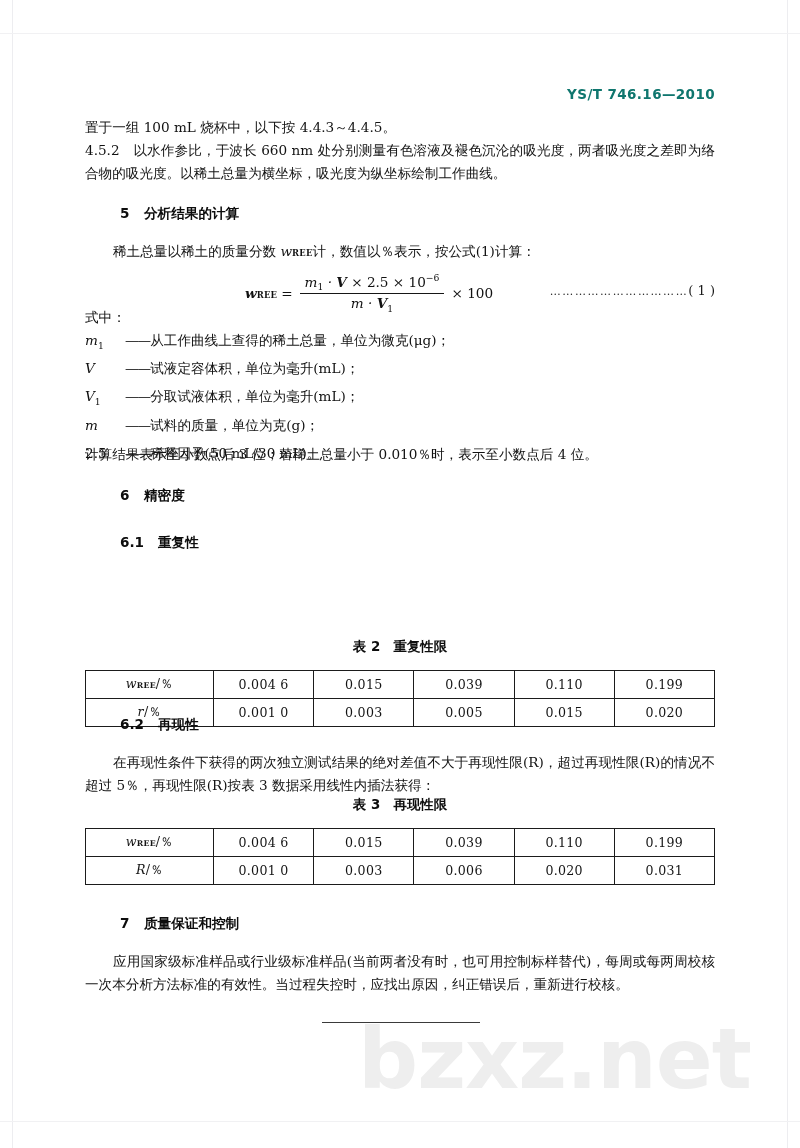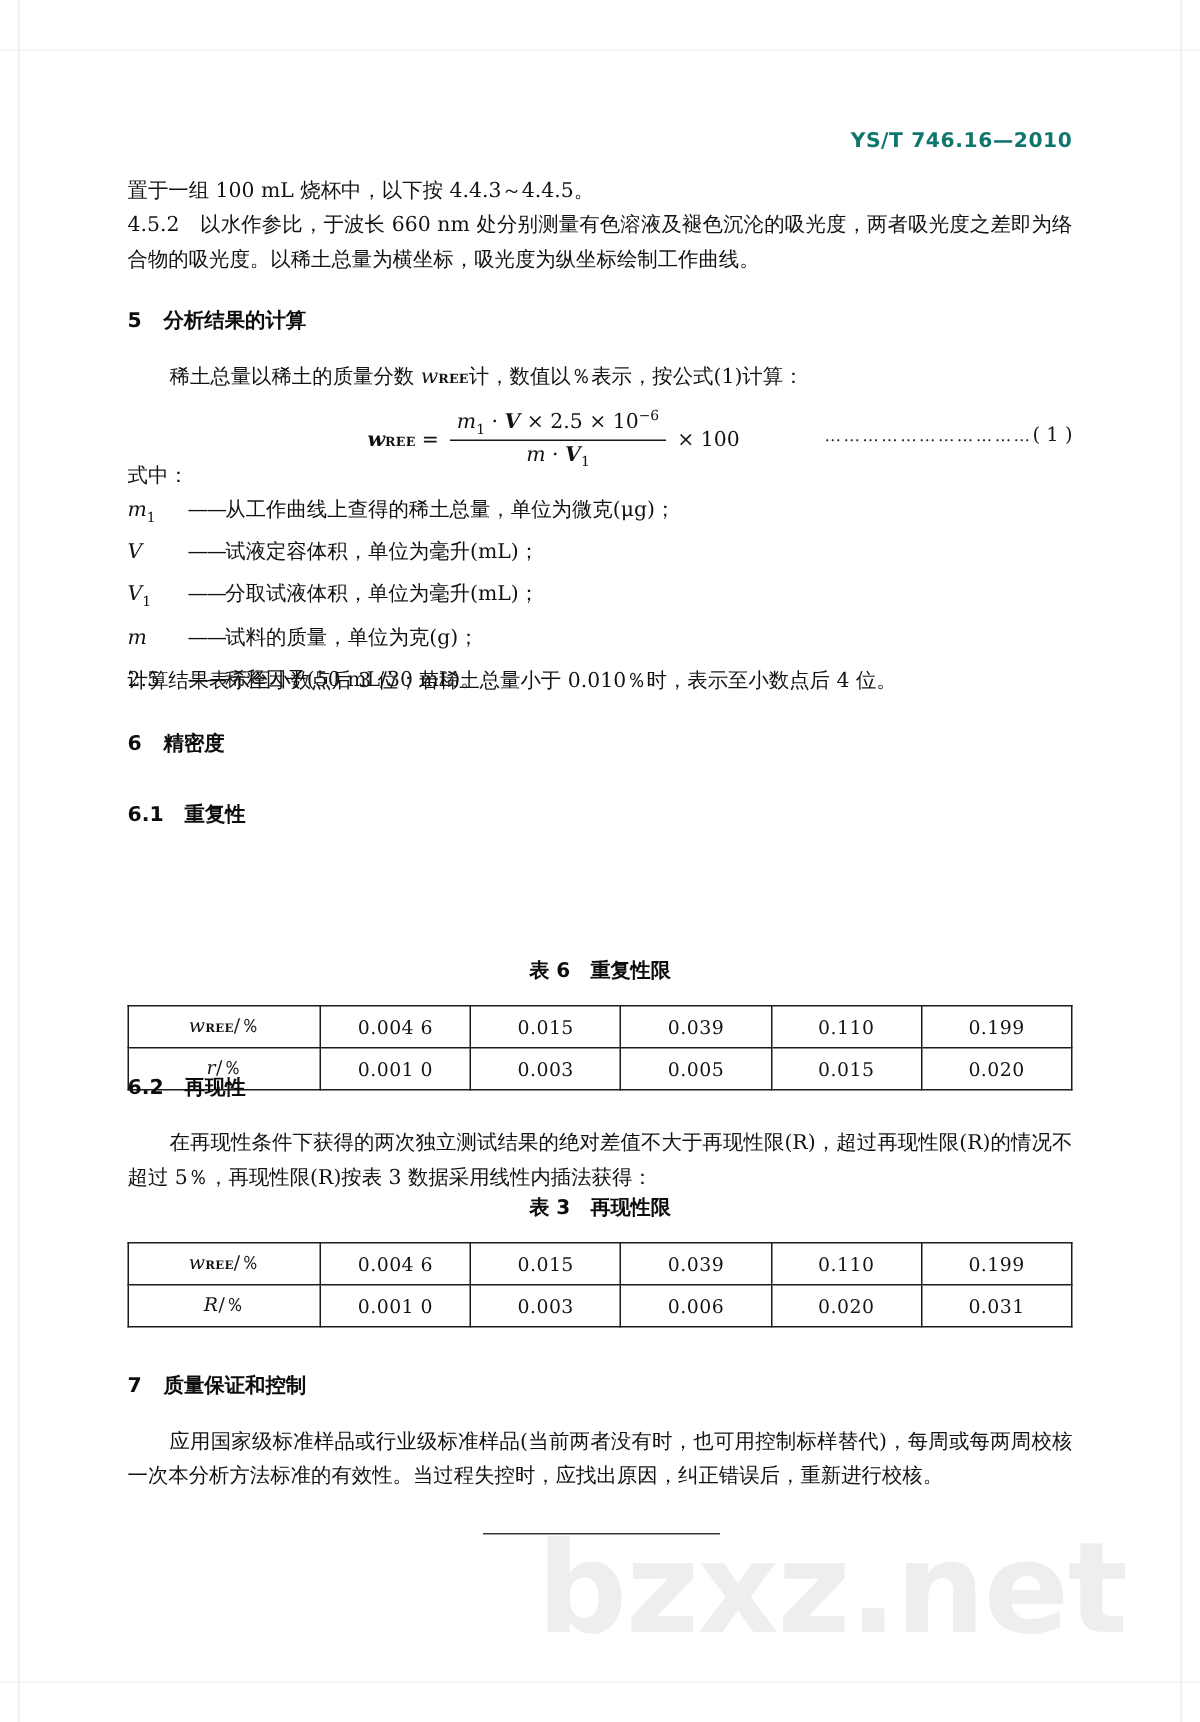--- a/index.html
+++ b/index.html
@@ -75,20 +75,21 @@
     font-family: "DejaVu Serif", "Liberation Serif", serif;
   }
   .indent { text-indent: 28px; }
 
   .clause-head {
     font-family: "DejaVu Sans", "Liberation Sans", sans-serif;
     font-weight: bold;
     font-size: 13.6px;
     color: #0d0d0d;
     white-space: nowrap;
+    margin-left: 35px;
   }
   .clause-head .num { display: inline-block; min-width: 24px; }
   .clause-head .num.wide { min-width: 38px; }
 
   
   .formula-row {
     position: absolute;
     left: 85px;
     width: 630px;
     display: flex;
@@ -285,21 +286,21 @@
 
   <div class="block clause-head" style="top:487px;">
     <span class="num">6</span><span>精密度</span>
   </div>
 
   <div class="block clause-head" style="top:534px;">
     <span class="num wide">6.1</span><span>重复性</span>
   </div>
 
 
-  <div class="tbl-caption" style="top:638px;">表 6　重复性限</div>
+  <div class="tbl-caption" style="top:638px;">表 2　重复性限</div>
 
   <table class="data" style="top:670px;">
     <colgroup>
         <col class="c0">
         <col>
         <col>
         <col>
         <col>
         <col>
       </colgroup>

